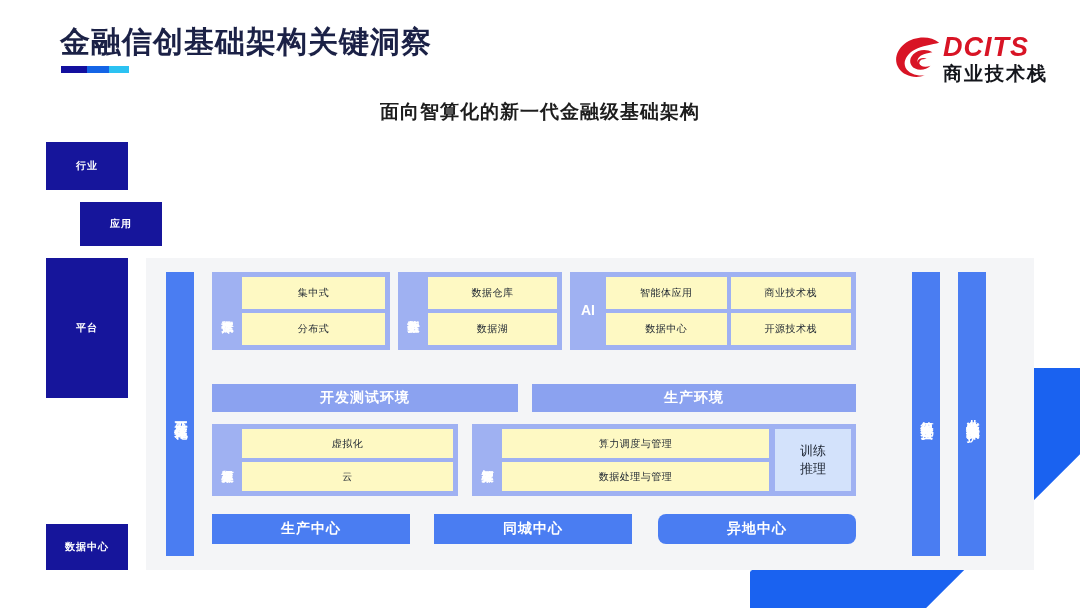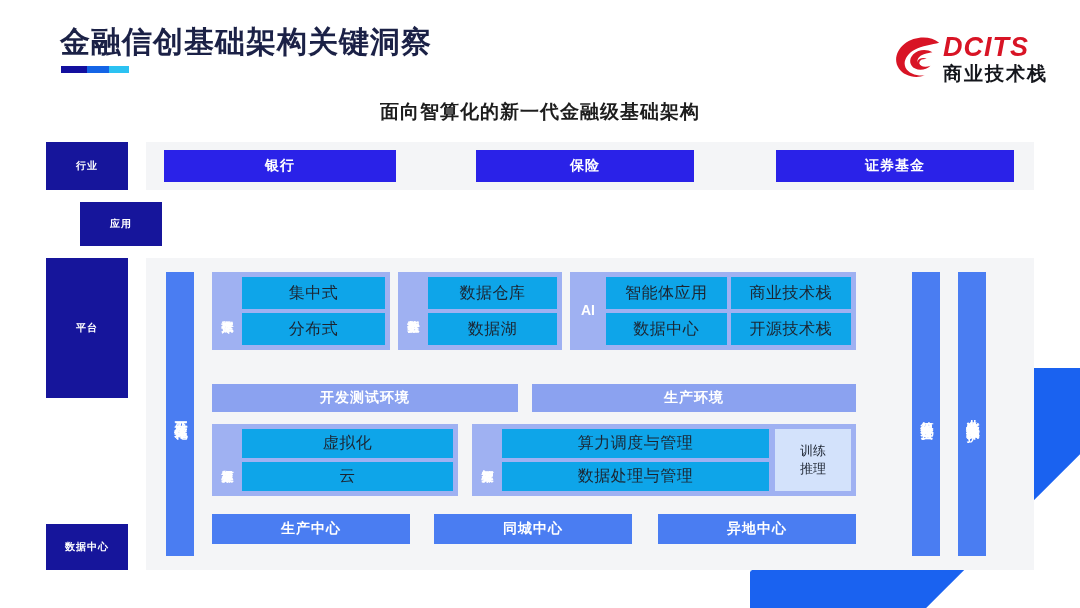--- a/index.html
+++ b/index.html
@@ -241,23 +241,23 @@
     flex-direction: column;
     gap: 4px;
   }
   .group-row {
     flex: 1 1 0;
     display: flex;
     gap: 4px;
   }
   .tile {
     flex: 1 1 0;
-    background: #0ea5e9;
+    background: #fef9c3;
     color: #1c2430;
-    font-size: 16px;
+    font-size: 10px;
     display: flex;
     align-items: center;
     justify-content: center;
     letter-spacing: 0.5px;
   }
 
   .g-db   { left: 0;   top: 0;   width: 178px; height: 78px; }
   .g-da   { left: 186px; top: 0;  width: 164px; height: 78px; }
   .g-ai   { left: 358px; top: 0;  width: 286px; height: 78px; }
 
@@ -302,21 +302,21 @@
     color: #ffffff;
     font-size: 14px;
     font-weight: bold;
     letter-spacing: 1px;
     display: flex;
     align-items: center;
     justify-content: center;
   }
   .dc-1 { left: 0;   width: 198px; }
   .dc-2 { left: 222px; width: 198px; }
-  .dc-3 { left: 446px; width: 198px; }
+  .dc-3 { left: 446px; width: 198px; border-radius: 8px; }
 </style>
 </head>
 <body>
 
 <div class="header">
   <div class="page-title">金融信创基础架构关键洞察</div>
   <div class="title-rule">
     <i></i>
     <i></i>
     <i></i>
@@ -341,25 +341,20 @@
 
   <div class="tier-col">
     <div class="tier tier-industry">行业</div>
     <div class="tier tier-app">应用</div>
     <div class="tier tier-platform">平台</div>
     <div class="tier tier-dc">数据中心</div>
   </div>
 
   <div class="panels">
 
-    <div class="band band-industry">
-      <div class="chip chip-industry" style="left:18px;  width:232px;">银行</div>
-      <div class="chip chip-industry" style="left:330px; width:218px;">保险</div>
-      <div class="chip chip-industry" style="left:630px; width:238px;">证券基金</div>
-    </div>
 
 
     <div class="platform-box">
 
       <div class="vbar vbar-devops">开发运维一体化</div>
       <div class="vbar vbar-sec">等保合规安全</div>
       <div class="vbar vbar-bcp">业务连续性及数据保护</div>
 
       <div class="inner">
 

